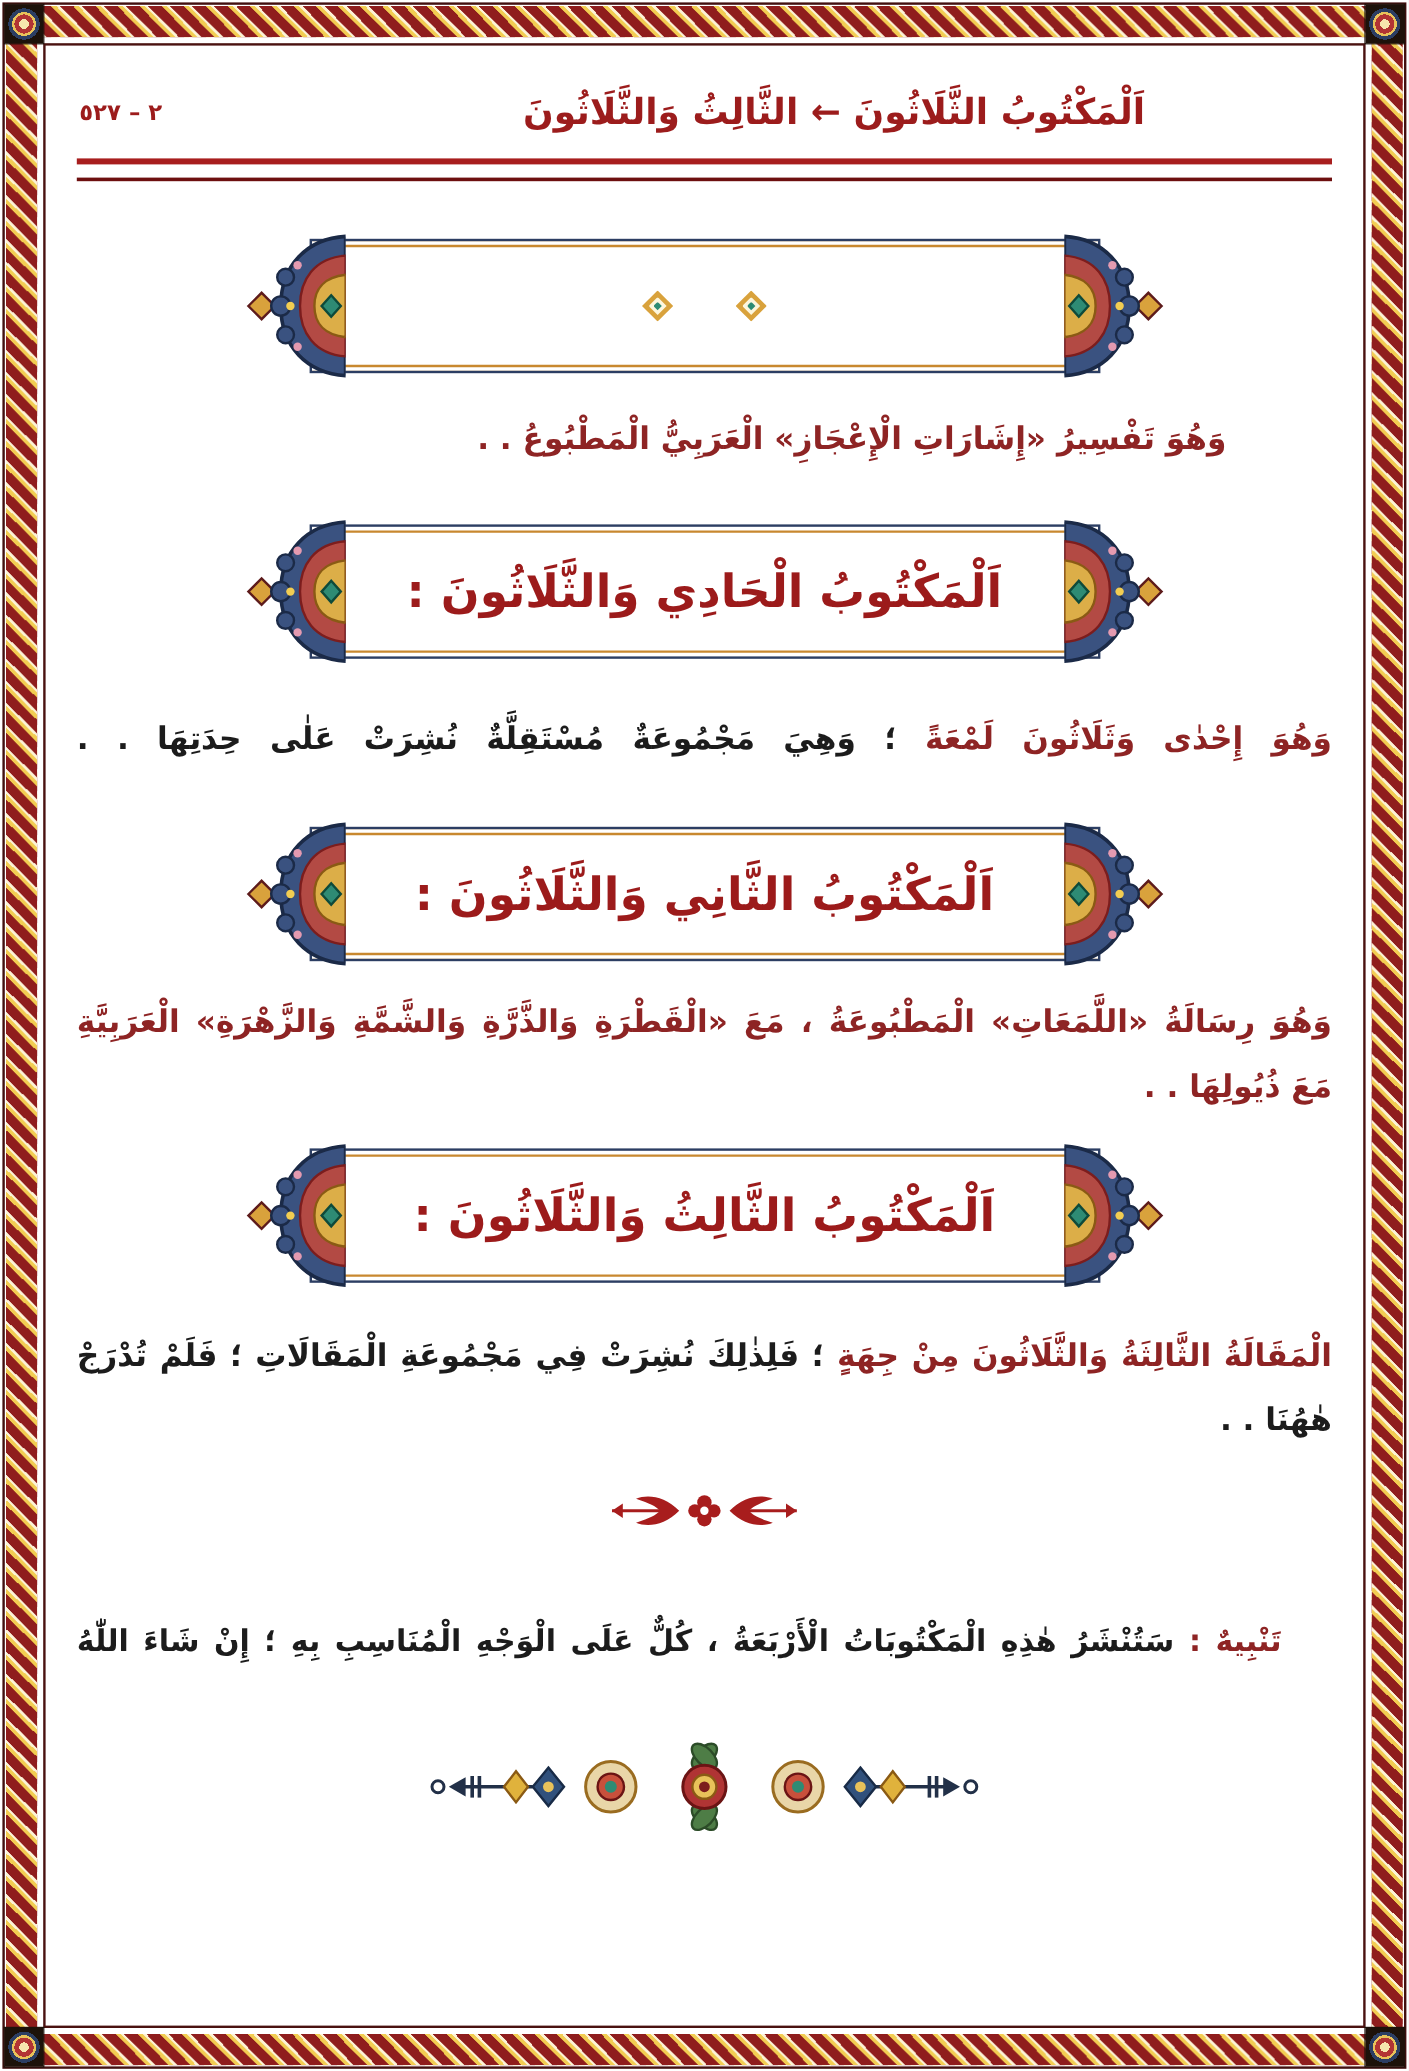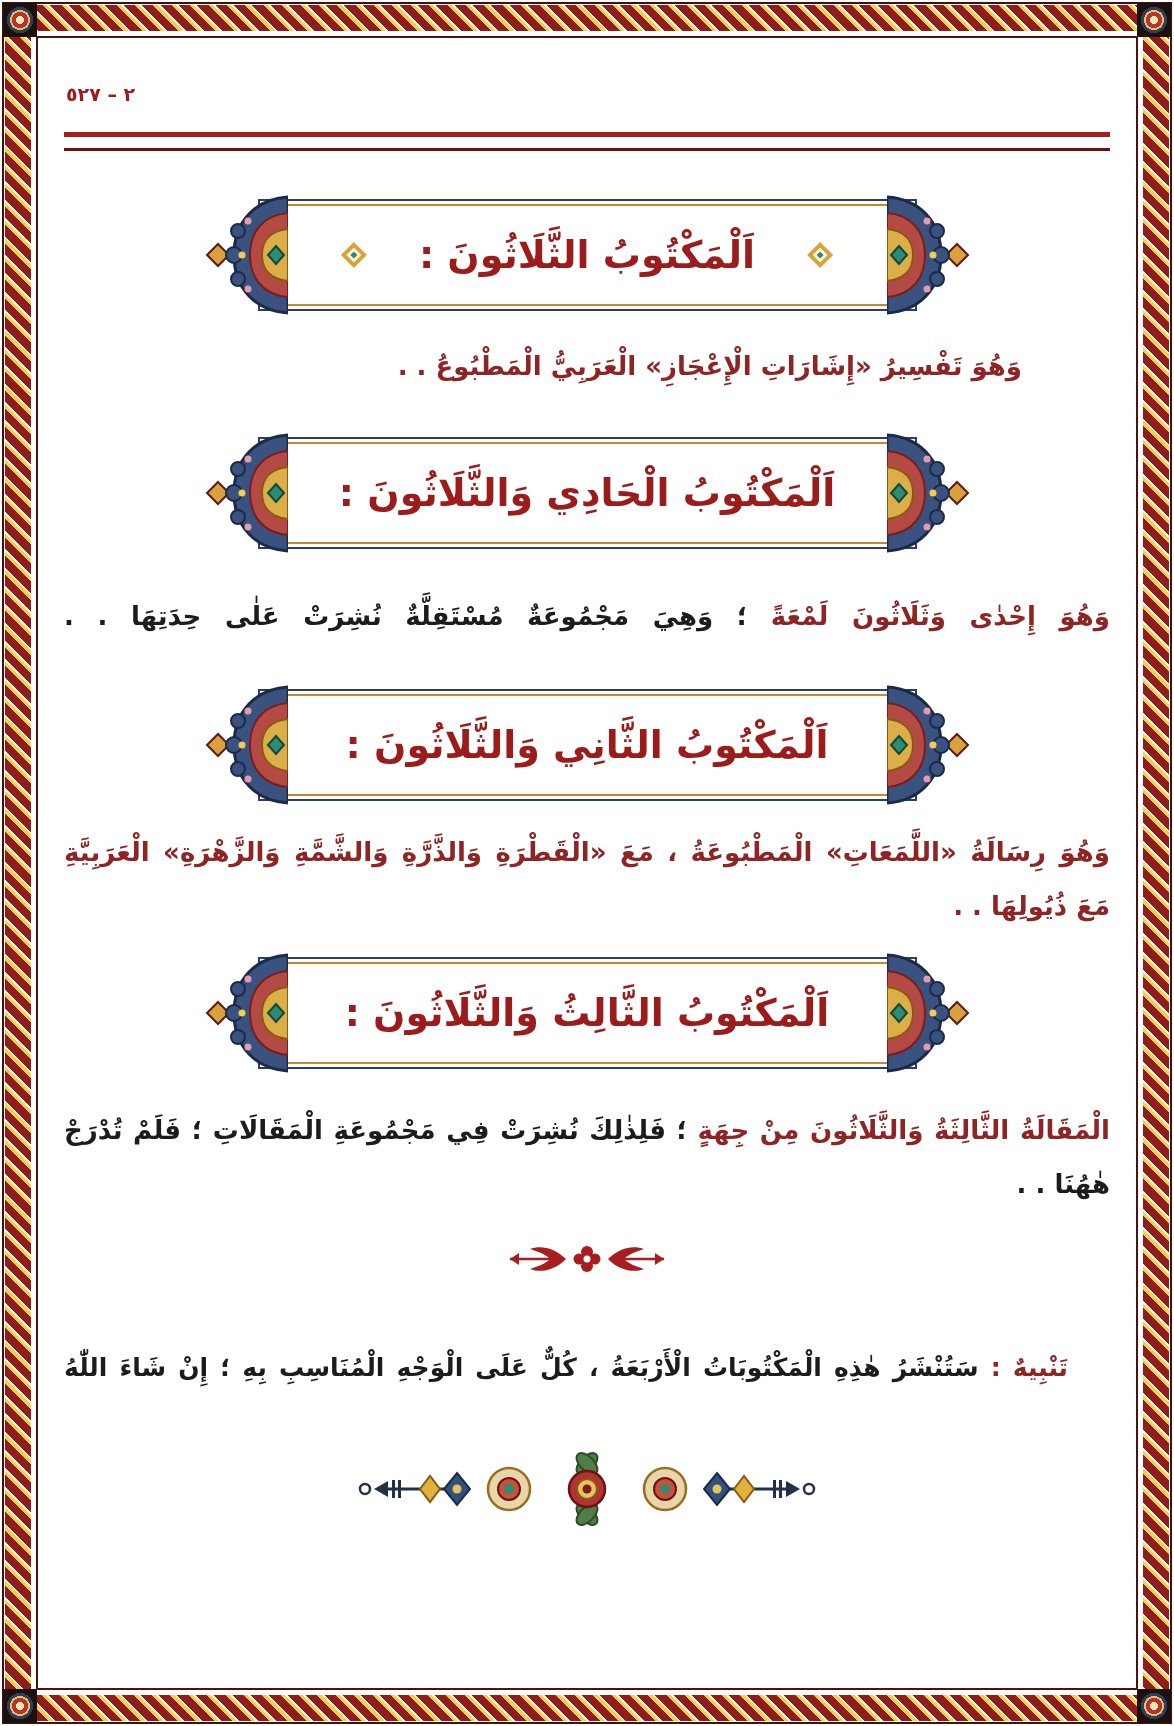--- a/index.html
+++ b/index.html
@@ -111,34 +111,34 @@
         <circle cx="44" cy="30" r="3.5" fill="#e49ab0"></circle>
         <circle cx="44" cy="98" r="3.5" fill="#e49ab0"></circle>
         <circle cx="38" cy="64" r="3.5" fill="#f2cd52"></circle>
       </g>
     </defs>
   </svg>
 
   <div class="content">
 
     <div class="header-row">
+      <div class="page-title">اَلْمَكْتُوبُ الثَّلَاثُونَ ← الثَّالِثُ وَالثَّلَاثُونَ</div>
       <div class="page-number">٢ – ٥٢٧</div>
     </div>
     <div class="double-rule"></div>
 
     <div class="hbox mt-box1">
       <svg class="palm left" width="84" height="128" viewBox="0 0 84 128">
           <use href="#palmette"></use>
         </svg>
       <span class="dmnd">
           <span class="dmnd-mid">
             <span class="dmnd-core"></span>
           </span>
         </span>
-      <span class="heading">اَلْمَكْتُوبُ الثَّلَاثُونَ :</span>
       <span class="dmnd">
           <span class="dmnd-mid">
             <span class="dmnd-core"></span>
           </span>
         </span>
       <svg class="palm right" width="84" height="128" viewBox="0 0 84 128">
           <use href="#palmette"></use>
         </svg>
     </div>
     <div class="para para1">

